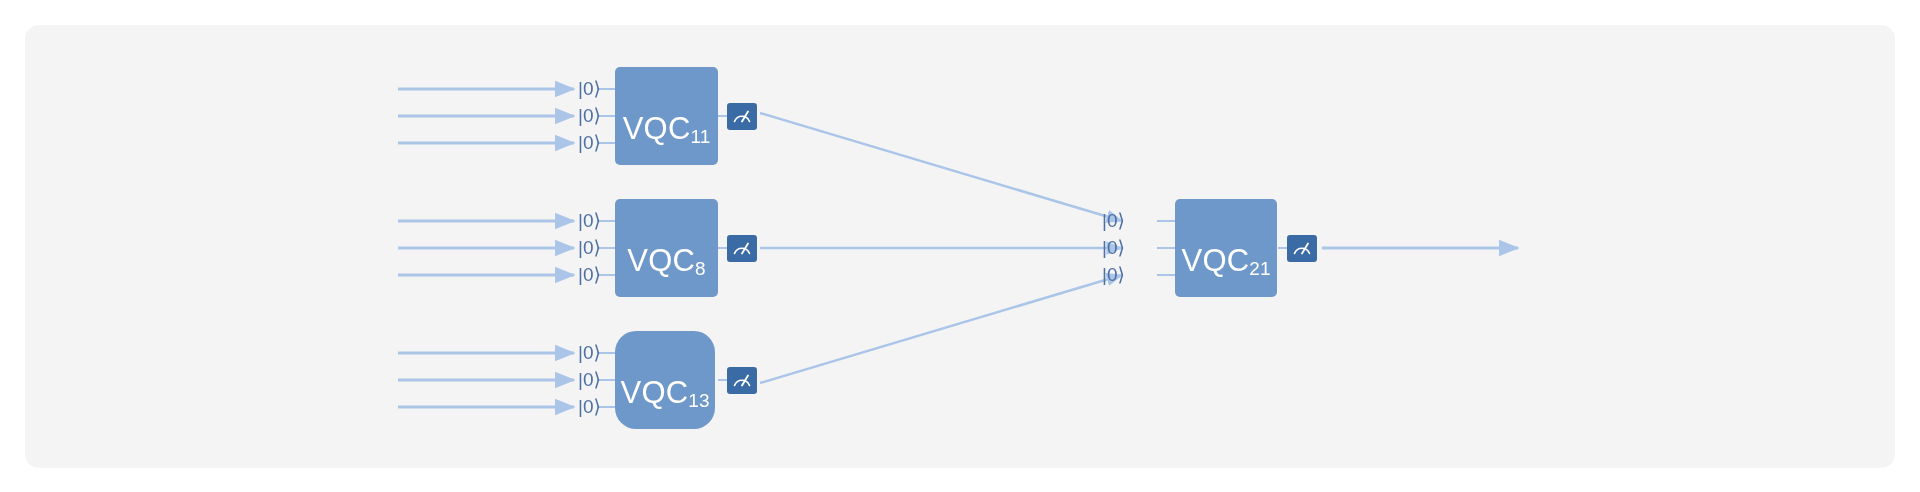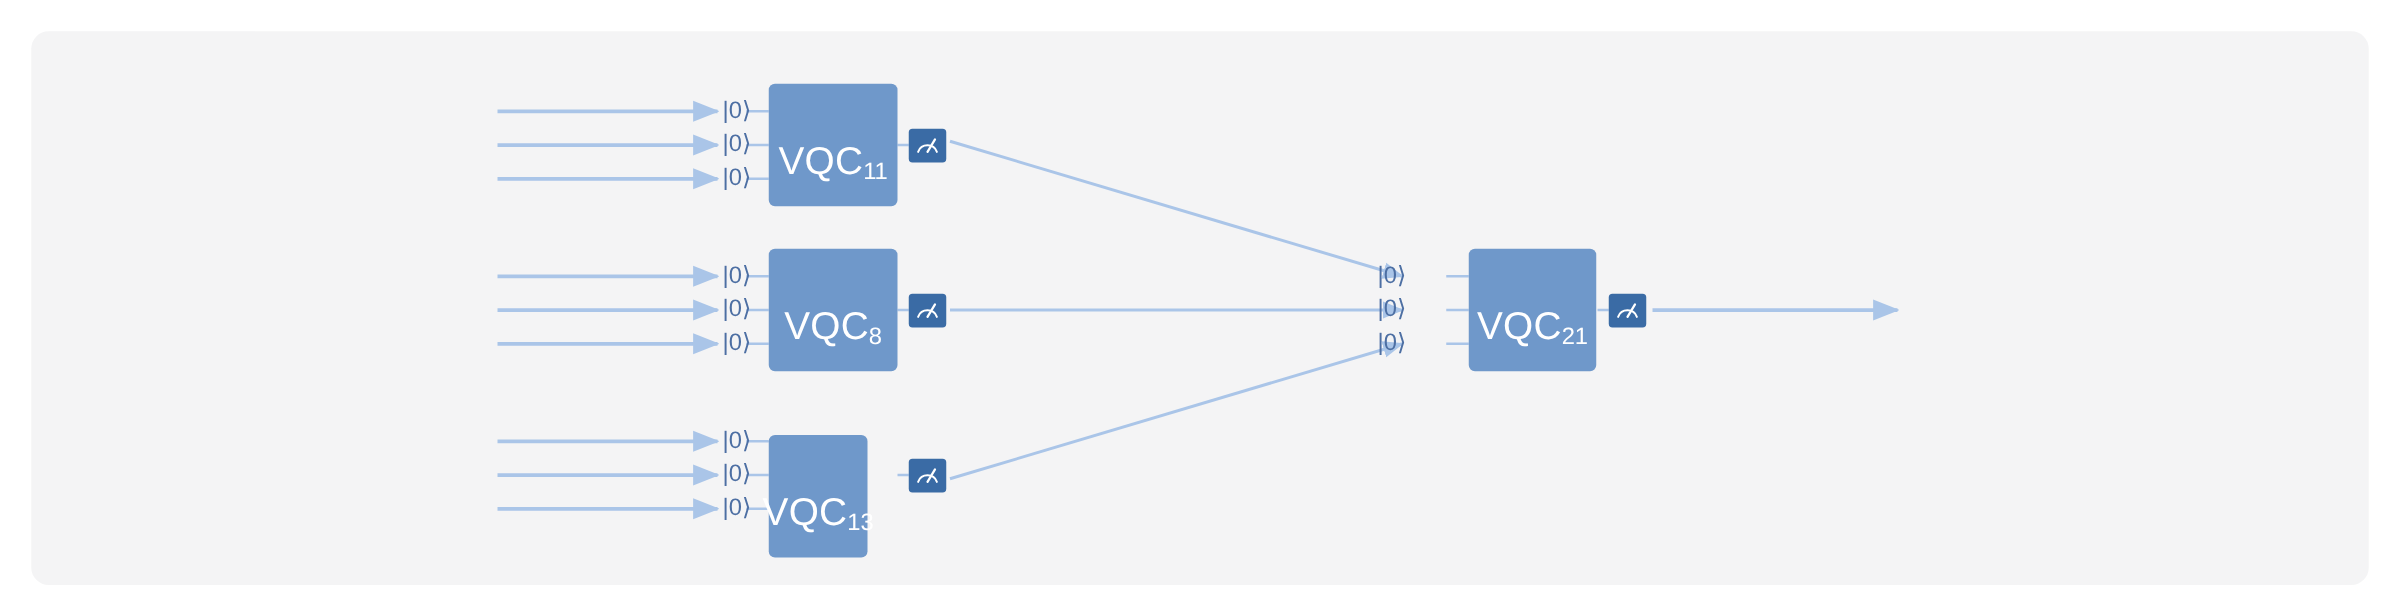--- a/index.html
+++ b/index.html
@@ -123,21 +123,21 @@
       </g>
   </svg>
 
   <div id="boxes">
       <div class="vqc-box" style="left: 615px; top: 67px; width: 103px; height: 98px;">
         <span class="vqc-label"><span>VQC</span><span class="sub">11</span></span>
       </div>
       <div class="vqc-box" style="left: 615px; top: 199px; width: 103px; height: 98px;">
         <span class="vqc-label"><span>VQC</span><span class="sub">8</span></span>
       </div>
-      <div class="vqc-box" style="left: 615px; top: 348px; width: 79px; height: 98px;">
+      <div class="vqc-box" style="left: 615px; top: 331px; width: 100px; height: 98px; border-radius: 21px;">
         <span class="vqc-label"><span>VQC</span><span class="sub">13</span></span>
       </div>
       <div class="vqc-box" style="left: 1175px; top: 199px; width: 102px; height: 98px;">
         <span class="vqc-label"><span>VQC</span><span class="sub">21</span></span>
       </div>
     </div>
   <div id="kets">
       <div class="ket" style="left: 578px; top: 79px;">|0⟩</div>
       <div class="ket" style="left: 578px; top: 106px;">|0⟩</div>
       <div class="ket" style="left: 578px; top: 133px;">|0⟩</div>

